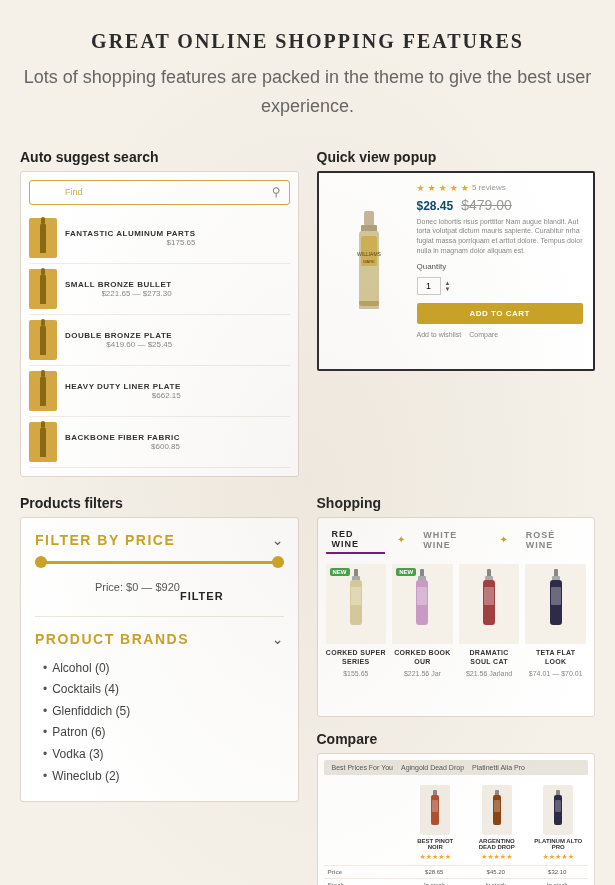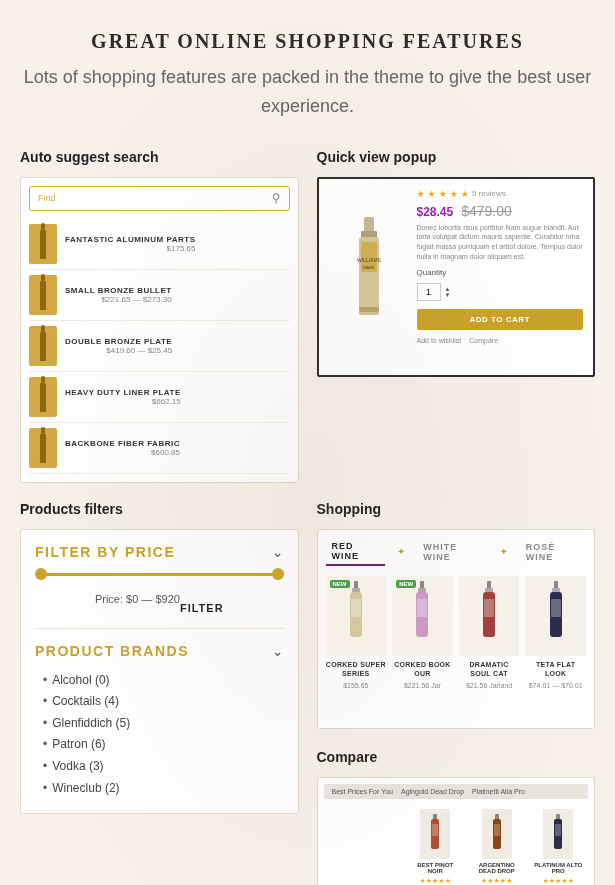--- a/index.html
+++ b/index.html
@@ -49,21 +49,20 @@
 
     .features-grid {
       display: grid;
       grid-template-columns: 1fr 1fr;
       gap: 18px;
     }
 
     .feature-section {
       display: flex;
       flex-direction: column;
-      gap: 6px;
     }
 
     .feature-label {
       font-size: 14px;
       font-weight: 600;
       color: #222;
       font-family: Arial, sans-serif;
       margin-bottom: 6px;
     }
 
@@ -85,20 +84,21 @@
       margin-bottom: 8px;
     }
 
     .search-bar input {
       border: none;
       outline: none;
       font-size: 10px;
       flex: 1;
       background: transparent;
       color: #999;
+      margin-left: 27px;
     }
 
     .search-icon-box {
       color: #888;
       font-size: 12px;
     }
 
     .search-item {
       display: flex;
       align-items: center;
@@ -194,21 +194,21 @@
       align-items: center;
       gap: 3px;
     }
 
     .star { color: #f5a623; font-size: 9px; }
     .review-count { font-size: 8px; color: #999; font-family: Arial, sans-serif; }
 
     .qv-price {
       font-size: 12px;
       font-weight: 700;
-      color: #a21caf;
+      color: #0c4a6e;
       font-family: Arial, sans-serif;
     }
 
     .qv-price-old {
       font-size: 14px;
       color: #999;
       text-decoration: line-through;
       margin-left: 4px;
       font-family: Arial, sans-serif;
     }

